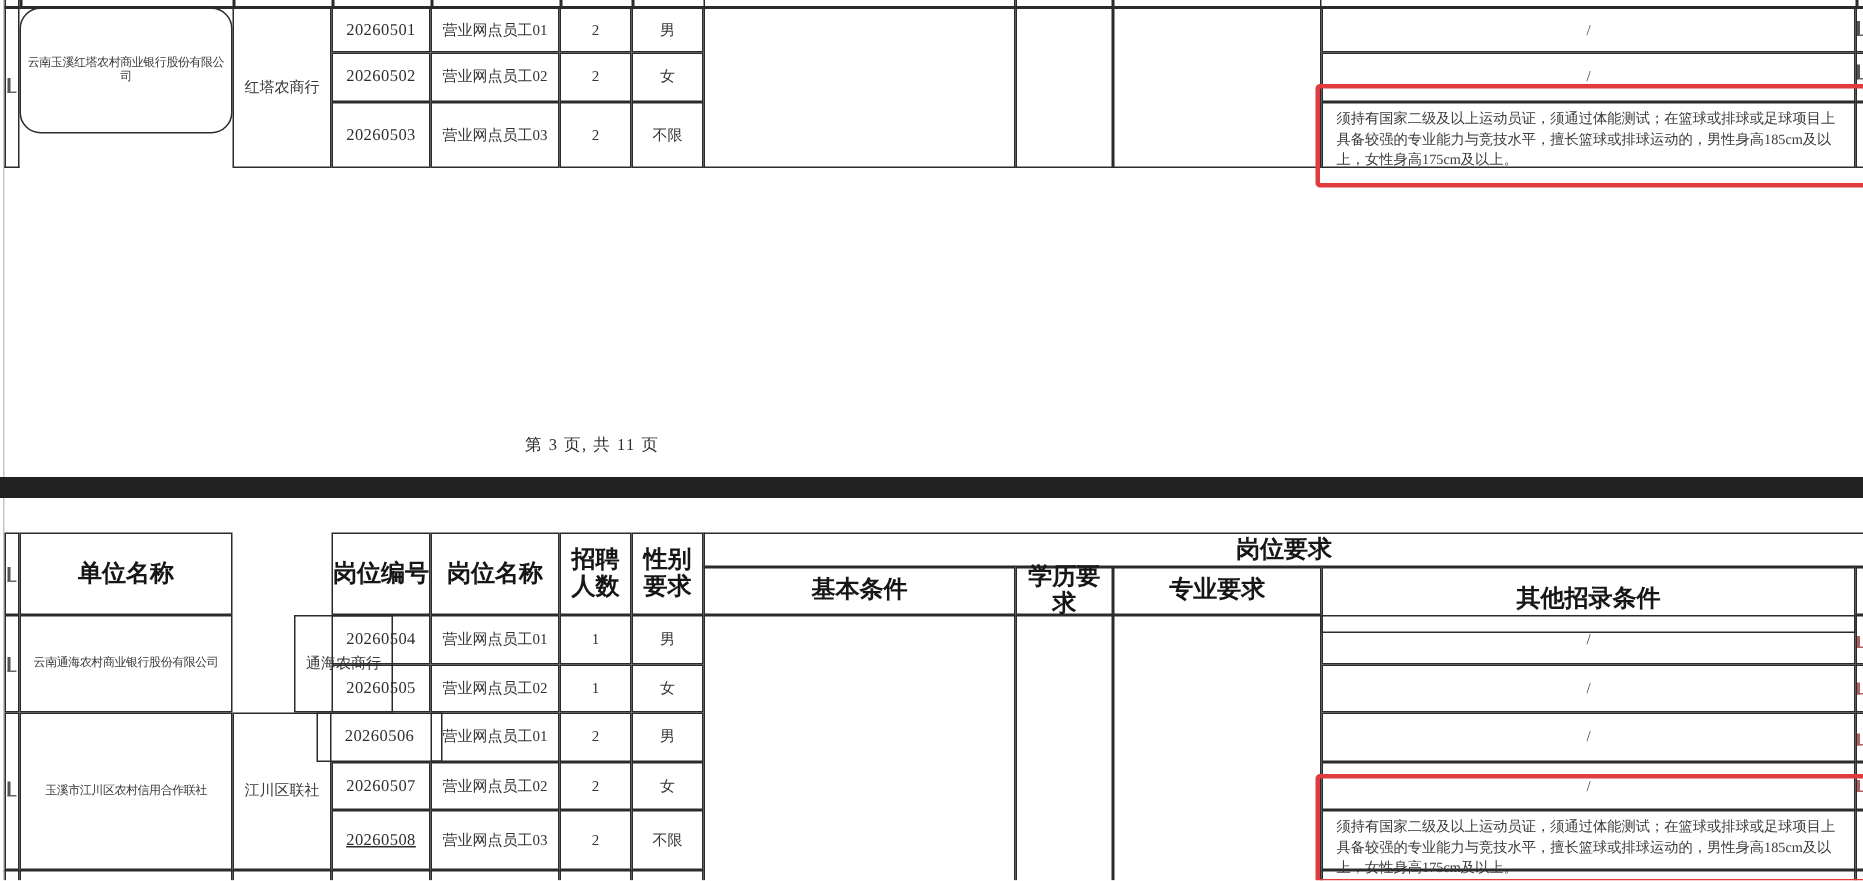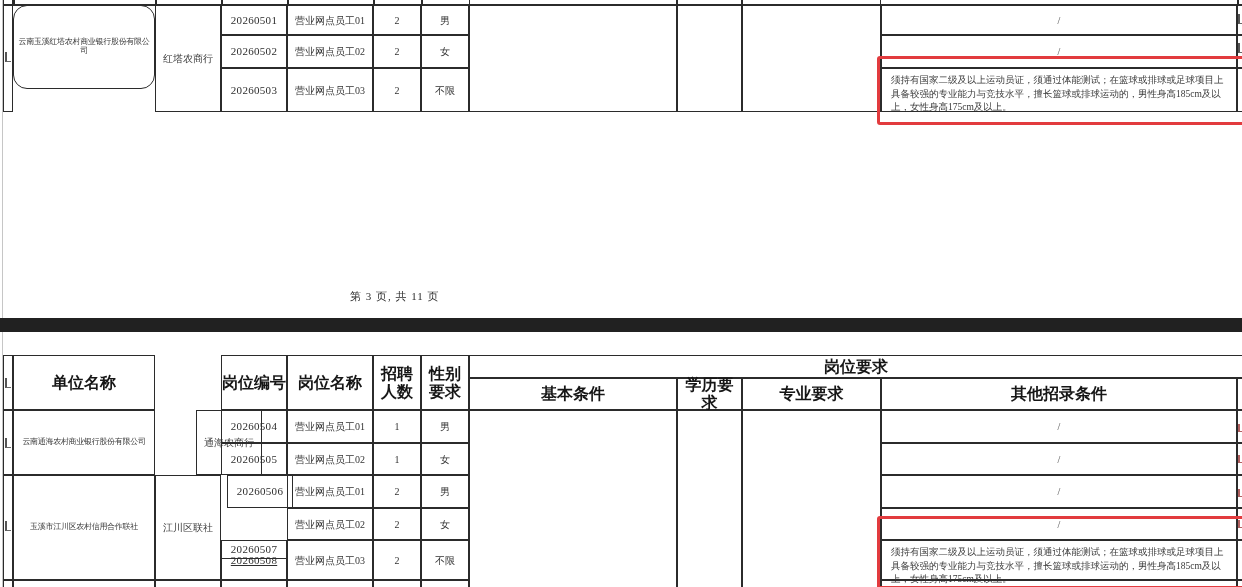--- a/index.html
+++ b/index.html
@@ -94,21 +94,21 @@
   <div class="frag" style="left:5px;top:378px;"></div>
   <div class="cell hd" style="left:13px;top:355px;width:142px;height:55px;text-align:center;">单位名称</div>
   <div class="cell hd" style="left:221px;top:355px;width:66px;height:55px;">岗位编号</div>
   <div class="cell hd" style="left:287px;top:355px;width:86px;height:55px;">岗位名称</div>
   <div class="cell hd" style="left:373px;top:355px;width:48px;height:55px;">招聘人数</div>
   <div class="cell hd" style="left:421px;top:355px;width:48px;height:55px;">性别要求</div>
   <div class="cell hd cut-right" style="left:469px;top:355px;width:773px;height:23px;">岗位要求</div>
   <div class="cell hd" style="left:469px;top:378px;width:208px;height:32px;">基本条件</div>
   <div class="cell hd" style="left:677px;top:378px;width:65px;height:32px;">学历要求</div>
   <div class="cell hd" style="left:742px;top:378px;width:139px;height:32px;">专业要求</div>
-  <div class="cell hd" style="left:881px;top:378px;width:356px;height:32px;">其他招录条件</div>
+  <div class="cell hd" style="left:881px;top:378px;width:356px;height:44px;">其他招录条件</div>
   <div class="cell cut-right" style="left:1237px;top:378px;width:5px;height:32px;"></div>
 
   <div class="cell" style="left:3px;top:410px;width:10px;height:65px;"></div>
   <div class="frag" style="left:5px;top:438px;"></div>
   <div class="cell" style="left:3px;top:475px;width:10px;height:105px;"></div>
   <div class="frag" style="left:5px;top:521px;"></div>
 
   <div class="cell company" style="left:13px;top:410px;width:142px;height:65px;">云南通海农村商业银行股份有限公司</div>
   <div class="cell unitname" style="left:155px;top:410px;width:66px;height:65px;margin-left:41px;">通海农商行</div>
 
@@ -120,27 +120,27 @@
 
   <div class="cell code" style="left:221px;top:443px;width:66px;height:32px;">20260505</div>
   <div class="cell" style="left:287px;top:443px;width:86px;height:32px;">营业网点员工02</div>
   <div class="cell" style="left:373px;top:443px;width:48px;height:32px;">1</div>
   <div class="cell" style="left:421px;top:443px;width:48px;height:32px;">女</div>
   <div class="cell slash" style="left:881px;top:443px;width:356px;height:32px;">/</div>
 
   <div class="cell company" style="left:13px;top:475px;width:142px;height:105px;">玉溪市江川区农村信用合作联社</div>
   <div class="cell unitname" style="left:155px;top:475px;width:66px;height:105px;">江川区联社</div>
 
-  <div class="cell code" style="left:227px;top:475px;width:66px;height:33px;">20260506</div>
+  <div class="cell code" style="left:211px;top:475px;width:84px;height:33px;">20260506</div>
   <div class="cell" style="left:287px;top:475px;width:86px;height:33px;">营业网点员工01</div>
   <div class="cell" style="left:373px;top:475px;width:48px;height:33px;">2</div>
   <div class="cell" style="left:421px;top:475px;width:48px;height:33px;">男</div>
   <div class="cell slash" style="left:881px;top:475px;width:356px;height:33px;">/</div>
 
-  <div class="cell code" style="left:221px;top:508px;width:66px;height:19px;margin-top:32px;">20260507</div>
+  <div class="cell code" style="left:221px;top:508px;width:66px;height:32px;">20260507</div>
   <div class="cell" style="left:287px;top:508px;width:86px;height:32px;">营业网点员工02</div>
   <div class="cell" style="left:373px;top:508px;width:48px;height:32px;">2</div>
   <div class="cell" style="left:421px;top:508px;width:48px;height:32px;">女</div>
   <div class="cell slash" style="left:881px;top:508px;width:356px;height:32px;">/</div>
 
   <div class="cell code" style="left:221px;top:540px;width:66px;height:40px;text-decoration:underline;">20260508</div>
   <div class="cell" style="left:287px;top:540px;width:86px;height:40px;">营业网点员工03</div>
   <div class="cell" style="left:373px;top:540px;width:48px;height:40px;">2</div>
   <div class="cell" style="left:421px;top:540px;width:48px;height:40px;">不限</div>
   <div class="cell longtext" style="left:881px;top:540px;width:356px;height:40px;">须持有国家二级及以上运动员证，须通过体能测试；在篮球或排球或足球项目上具备较强的专业能力与竞技水平，擅长篮球或排球运动的，男性身高185cm及以上，女性身高175cm及以上。</div>

